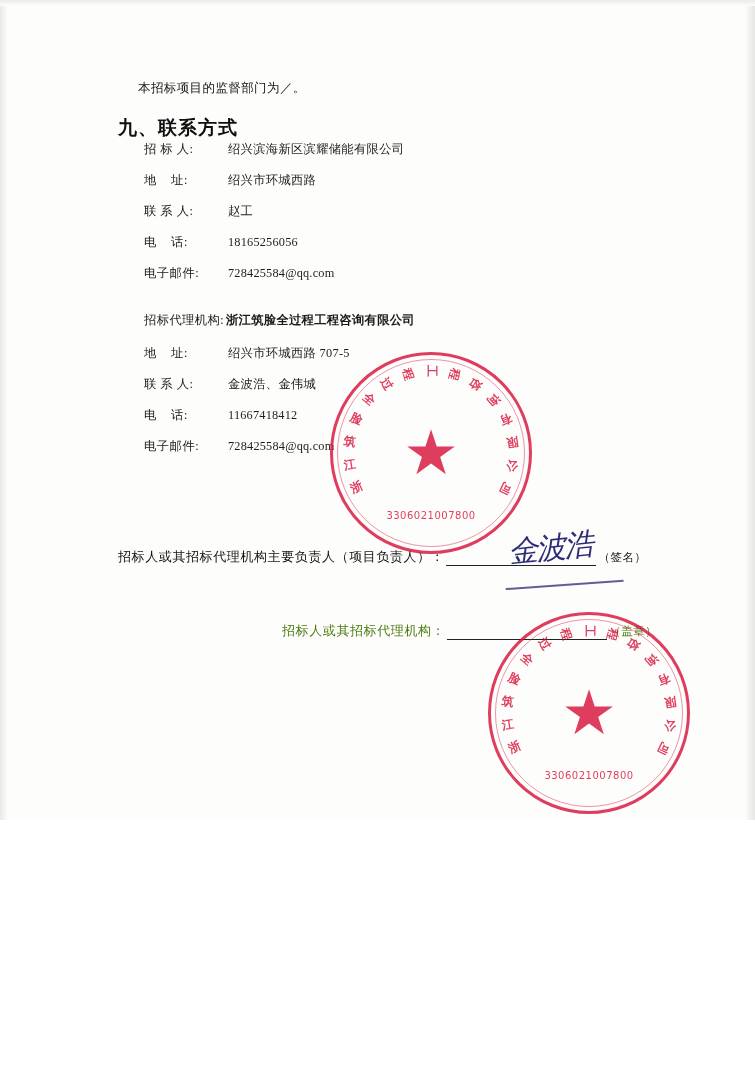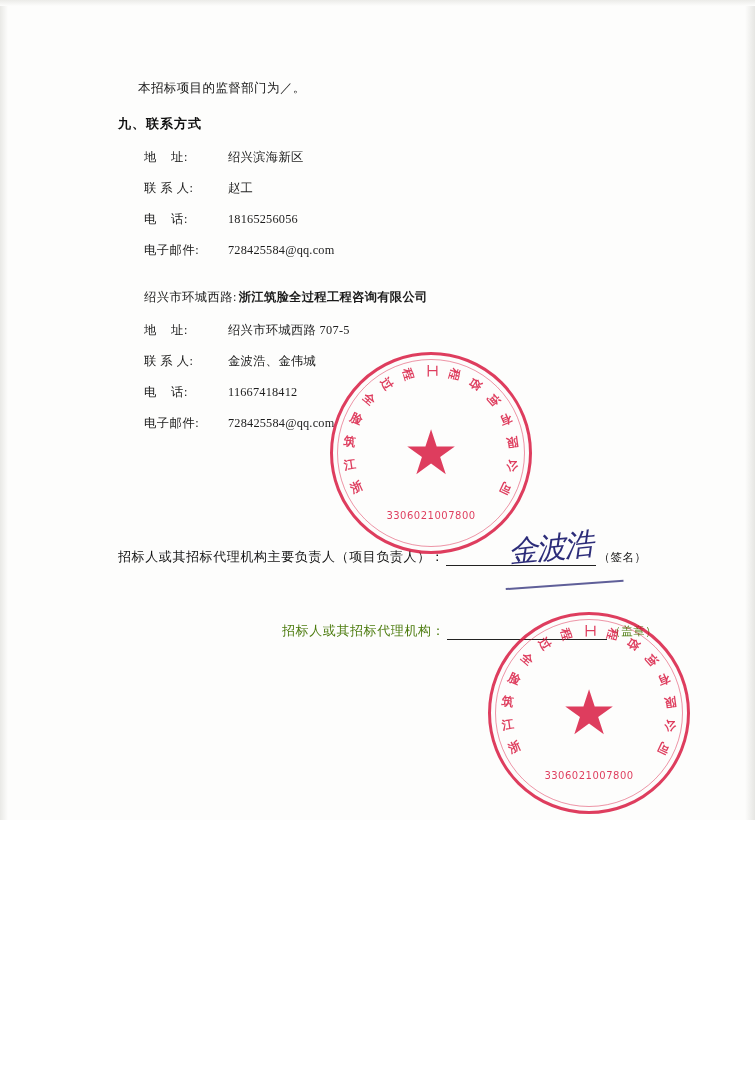--- a/index.html
+++ b/index.html
@@ -56,24 +56,24 @@
 
   .line-intro {
     font-size: 12.5px;
     letter-spacing: 0.4px;
     margin-left: 20px;
     margin-bottom: 18px;
     color: #161616;
   }
 
   .section-title {
-    font-size: 13px;
+    font-size: 19px;
     font-weight: bold;
     letter-spacing: 1px;
-    margin-bottom: 16px;
+    margin-bottom: 0;
     color: #101010;
   }
 
   .field-row {
     display: flex;
     align-items: baseline;
     margin-left: 26px;
     margin-bottom: 14px;
     font-size: 12.3px;
     color: #181818;
@@ -238,39 +238,43 @@
   <div class="fold-line fold-a"></div>
   <div class="fold-line fold-b"></div>
 
   <div class="content">
 
     <div class="line-intro">本招标项目的监督部门为／。</div>
 
     <div class="section-title">九、联系方式</div>
 
     <div class="field-row">
+      <div class="field-label">招 标 人:</div>
+      <div class="field-value">绍兴滨海新区滨耀储能有限公司</div>
+    </div>
+    <div class="field-row">
       <div class="field-label">地    址:</div>
-      <div class="field-value">绍兴滨海新区</div>
+      <div class="field-value">绍兴市环城西路</div>
     </div>
     <div class="field-row">
       <div class="field-label">联 系 人:</div>
       <div class="field-value">赵工</div>
     </div>
     <div class="field-row">
       <div class="field-label">电    话:</div>
       <div class="field-value mono">18165256056</div>
     </div>
     <div class="field-row">
       <div class="field-label">电子邮件:</div>
       <div class="field-value mono">728425584@qq.com</div>
     </div>
 
     <div class="agency-block">
       <div class="agency-head">
-        <span class="k">绍兴市环城西路:</span>
+        <span class="k">招标代理机构:</span>
         <span class="v">浙江筑脸全过程工程咨询有限公司</span>
       </div>
 
       <div class="field-row">
         <div class="field-label">地    址:</div>
         <div class="field-value">绍兴市环城西路 707-5</div>
       </div>
       <div class="field-row">
         <div class="field-label">联 系 人:</div>
         <div class="field-value">金波浩、金伟城</div>

